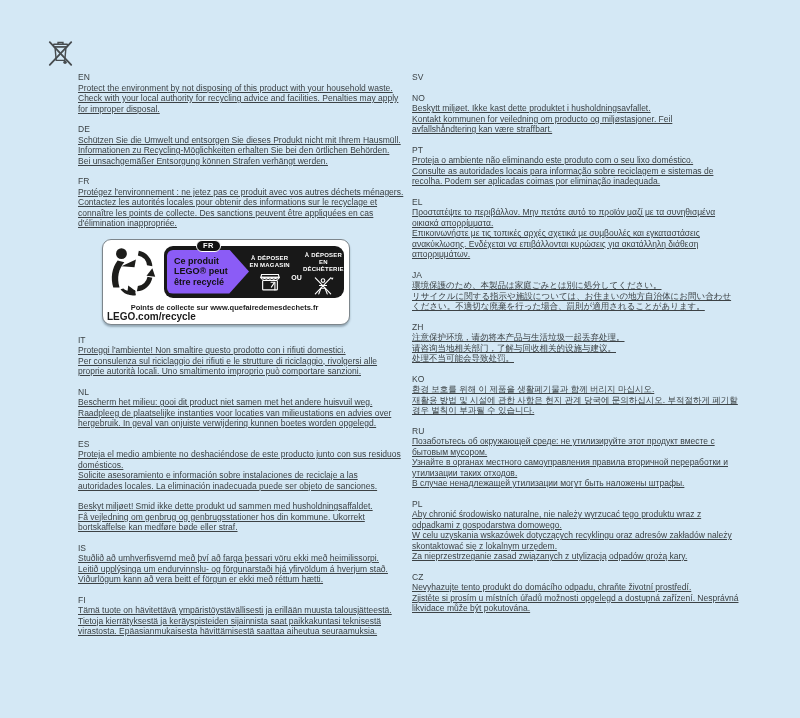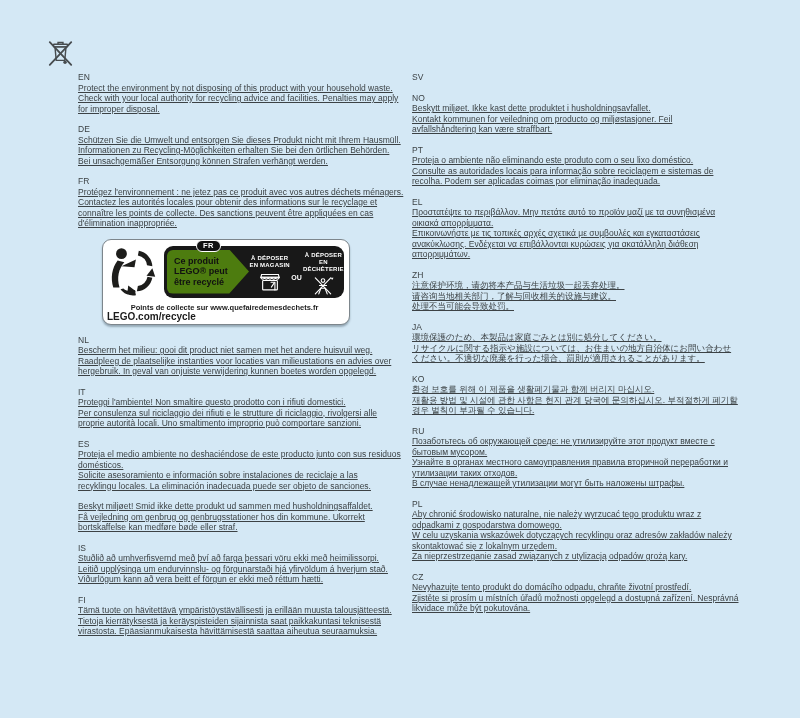--- a/index.html
+++ b/index.html
@@ -34,21 +34,21 @@
     height:52px; display:flex; align-items:center;
   }
   .fr-badge {
     position:absolute; top:-6px; left:32px;
     background:#121212; color:#fff;
     border:1.5px solid #fff; border-radius:9px;
     font-size:7.5px; font-weight:bold; line-height:10px;
     padding:0 6px; letter-spacing:.5px; z-index:2;
   }
   .bubble {
-    background:#4d7c0f; color:#111;
+    background:#8b5cf6; color:#111;
     height:44px; width:82px; flex:none; margin-left:3px;
     clip-path:polygon(0 0,76% 0,100% 50%,76% 100%,0 100%);
     border-radius:6px 0 0 6px;
     display:flex; align-items:center;
     font-weight:bold; font-size:9px; line-height:10.5px;
     white-space:pre-line; padding-left:7px; box-sizing:border-box;
   }
   .dropoff {
     flex:1; display:flex; flex-direction:column; align-items:center;
     color:#fff; font-size:6px; font-weight:bold; text-align:center;
@@ -141,39 +141,39 @@
           </svg>
         </div>
       </div>
     </div>
     <div class="label-footer">Points de collecte sur www.quefairedemesdechets.fr</div>
     <div class="label-footer2">LEGO.com/recycle</div>
   </div>
 
   <div id="col-left-b">
   <div class="section">
+    <div class="sec-code">IT</div>
+    <div class="sec-text">Proteggi l'ambiente! Non smaltire questo prodotto con i rifiuti domestici.
+Per consulenza sul riciclaggio dei rifiuti e le strutture di riciclaggio, rivolgersi alle
+proprie autorità locali. Uno smaltimento improprio può comportare sanzioni.</div>
+  </div>
+
+  <div class="section">
     <div class="sec-code">NL</div>
     <div class="sec-text">Bescherm het milieu: gooi dit product niet samen met het andere huisvuil weg.
 Raadpleeg de plaatselijke instanties voor locaties van milieustations en advies over
 hergebruik. In geval van onjuiste verwijdering kunnen boetes worden opgelegd.</div>
   </div>
 
   <div class="section">
-    <div class="sec-code">IT</div>
-    <div class="sec-text">Proteggi l'ambiente! Non smaltire questo prodotto con i rifiuti domestici.
-Per consulenza sul riciclaggio dei rifiuti e le strutture di riciclaggio, rivolgersi alle
-proprie autorità locali. Uno smaltimento improprio può comportare sanzioni.</div>
-  </div>
-
-  <div class="section">
     <div class="sec-code">ES</div>
     <div class="sec-text">Proteja el medio ambiente no deshaciéndose de este producto junto con sus residuos
 domésticos.
 Solicite asesoramiento e información sobre instalaciones de reciclaje a las
-recyklingu locales. La eliminación inadecuada puede ser objeto de sanciones.</div>
+autoridades locales. La eliminación inadecuada puede ser objeto de sanciones.</div>
   </div>
 
   <div class="section">
     <div class="sec-text">Beskyt miljøet! Smid ikke dette produkt ud sammen med husholdningsaffaldet.
 Få vejledning om genbrug og genbrugsstationer hos din kommune. Ukorrekt
 bortskaffelse kan medføre bøde eller straf.</div>
   </div>
 
   <div class="section">
     <div class="sec-code">IS</div>
@@ -213,31 +213,31 @@
   <div class="section">
     <div class="sec-code">EL</div>
     <div class="sec-text">Προστατέψτε το περιβάλλον. Μην πετάτε αυτό το προϊόν μαζί με τα συνηθισμένα
 οικιακά απορρίμματα.
 Επικοινωνήστε με τις τοπικές αρχές σχετικά με συμβουλές και εγκαταστάσεις
 ανακύκλωσης. Ενδέχεται να επιβάλλονται κυρώσεις για ακατάλληλη διάθεση
 απορριμμάτων.</div>
   </div>
 
   <div class="section">
+    <div class="sec-code">JA</div>
+    <div class="sec-text">環境保護のため、本製品は家庭ごみとは別に処分してください。
+リサイクルに関する指示や施設については、お住まいの地方自治体にお問い合わせ
+ください。不適切な廃棄を行った場合、罰則が適用されることがあります。</div>
+  </div>
+
+  <div class="section">
     <div class="sec-code">ZH</div>
     <div class="sec-text">注意保护环境，请勿将本产品与生活垃圾一起丢弃处理。
 请咨询当地相关部门，了解与回收相关的设施与建议。
 处理不当可能会导致处罚。</div>
-  </div>
-
-  <div class="section">
-    <div class="sec-code">JA</div>
-    <div class="sec-text">環境保護のため、本製品は家庭ごみとは別に処分してください。
-リサイクルに関する指示や施設については、お住まいの地方自治体にお問い合わせ
-ください。不適切な廃棄を行った場合、罰則が適用されることがあります。</div>
   </div>
 
   <div class="section">
     <div class="sec-code">KO</div>
     <div class="sec-text">환경 보호를 위해 이 제품을 생활폐기물과 함께 버리지 마십시오.
 재활용 방법 및 시설에 관한 사항은 현지 관계 당국에 문의하십시오. 부적절하게 폐기할
 경우 벌칙이 부과될 수 있습니다.</div>
   </div>
 
   <div class="section">

